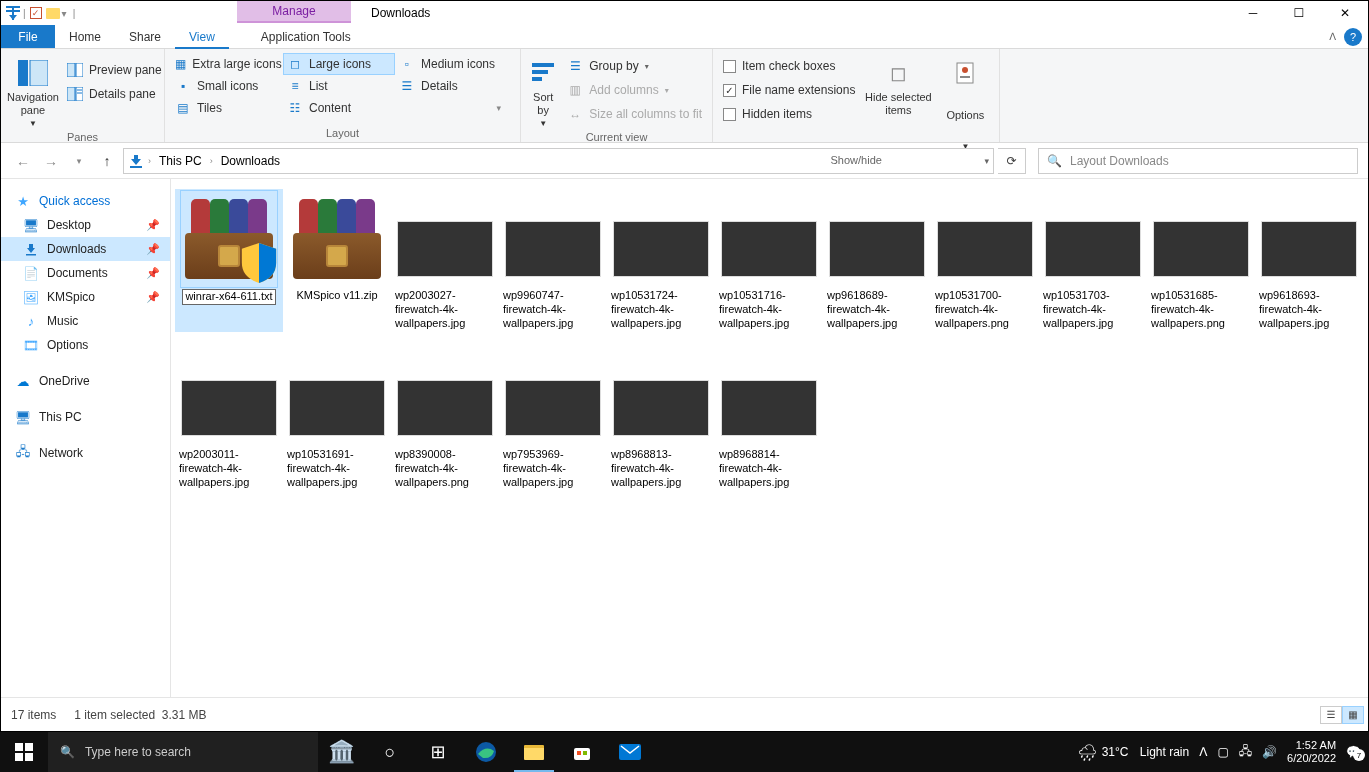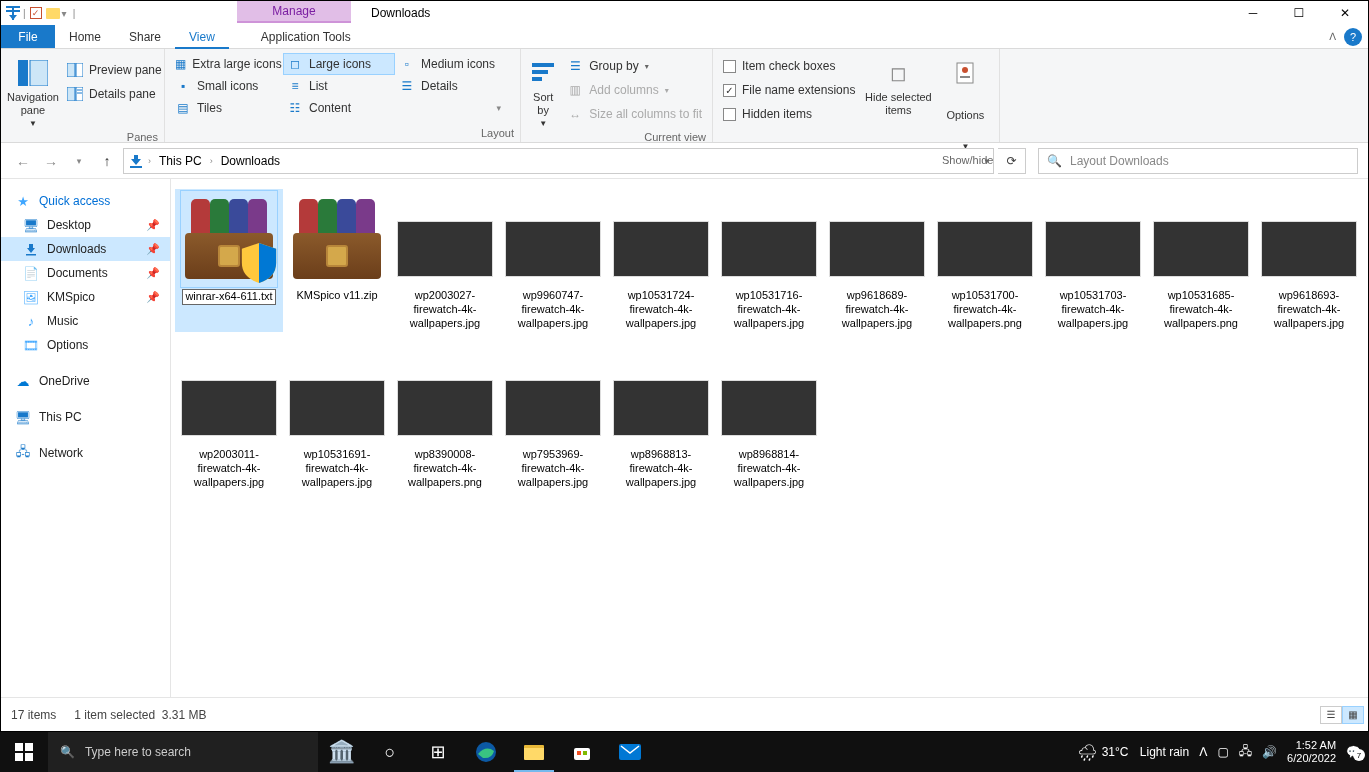--- a/index.html
+++ b/index.html
@@ -21,21 +21,21 @@
 .tab { padding:0 14px; display:flex; align-items:center; font-size:12px; color:#333; position:relative; }
 .tab.active { color:#1979ca; }
 .tab.active::after { content:""; position:absolute; bottom:-1px; left:0; right:0; height:2px; background:#1979ca; }
 .help-icon { position:absolute; right:6px; width:18px; height:18px; border-radius:50%; background:#1979ca; color:#fff; display:flex; align-items:center; justify-content:center; font-size:11px; top:3px;}
 .collapse-icon { position:absolute; right:32px; top:6px; font-size:10px; color:#666;}
 
 
 .ribbon { height: 94px; background:#f5f6f7; border-bottom:1px solid #dadada; display:flex; }
 .group { border-right:1px solid #e1e1e1; display:flex; flex-direction:column; padding:2px 6px 0 6px; }
 .group-body { flex:1; display:flex; gap:4px; align-items:flex-start; padding-top:2px;}
-.group-label { text-align:right; font-size:11px; color:#666; padding:2px 0 3px 0;}
+.group-label { text-align:center; font-size:11px; color:#666; padding:2px 0 3px 0;}
 .big-btn { display:flex; flex-direction:column; align-items:center; justify-content:center; width:60px; padding-top:4px; gap:2px; font-size:11px; color:#333; text-align:center; line-height:1.2;}
 .big-icon { width:32px; height:32px; display:flex; align-items:center; justify-content:center; font-size:22px;}
 .col { display:flex; flex-direction:column; gap:2px;}
 .small-item { display:flex; align-items:center; gap:6px; height:22px; padding:0 4px; font-size:12px; color:#333; white-space:nowrap;}
 .small-item.selected { background:#cce8ff; border:1px solid #99d1ff; height:22px; padding:0 3px;}
 .layout-icon { width:16px; height:16px; display:inline-flex; align-items:center; justify-content:center; color:#1979ca; }
 .chk { width:13px; height:13px; border:1px solid #888; display:inline-flex; align-items:center; justify-content:center; font-size:10px; color:#333; background:#fff;}
 .chk.checked::after { content:"✓"; }
 .small-item.disabled { color:#aaa; }
 
@@ -61,21 +61,21 @@
 .nav-spacer { height:12px;}
 .ico { width:16px; height:16px; display:inline-flex; align-items:center; justify-content:center; font-size:13px;}
 
 .content { flex:1; overflow:auto; padding:10px 4px;}
 .items { display:flex; flex-wrap:wrap; align-content:flex-start; }
 .file-item { width:108px; display:flex; flex-direction:column; align-items:center; margin:0 0 16px 0; padding:2px;}
 .file-item.selected .thumb { outline:1px solid #99d1ff; }
 .file-item.selected { background:#cce8ff;}
 .thumb { width:96px; height:96px; display:flex; align-items:center; justify-content:center; margin-bottom:2px;}
 .thumb.img { height:56px; margin-top:30px; margin-bottom:12px; border:1px solid #ddd; background:#333;}
-.file-name { font-size:11px; text-align:center; line-height:1.25; word-break:break-word; padding:0 2px;}
+.file-name { font-size:11px; line-height:1.25; word-break:break-word; padding:0 2px;}
 .file-item.selected .file-name { border:1px solid #666; background:#fff; padding:0 2px;}
 
 
 .rar-icon { width:88px; height:80px; position:relative;}
 .rar-books { position:absolute; top:0; left:6px; right:6px; height:34px; display:flex;}
 .rar-books span { flex:1; border-top-left-radius:5px; border-top-right-radius:5px;}
 .rar-belt { position:absolute; top:34px; left:0; right:0; height:46px; background:linear-gradient(#8b5a2b,#6b3e1a); border-radius:4px;}
 .rar-buckle { position:absolute; top:46px; left:50%; transform:translateX(-50%); width:22px; height:22px; background:#d4a84b; border-radius:3px; border:2px solid #b8863a;}
 .rar-shield { position:absolute; bottom:-4px; right:-4px; width:36px; height:40px;}
 

